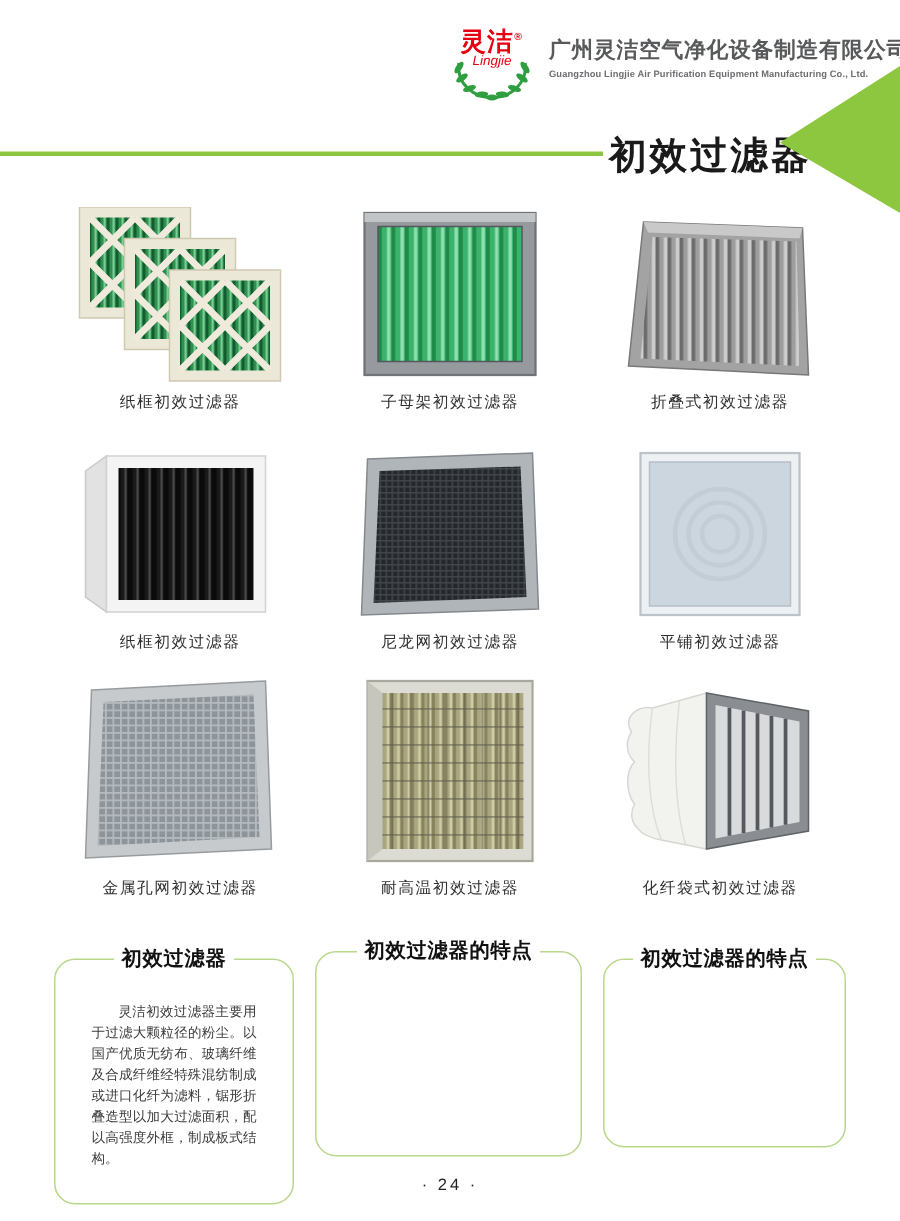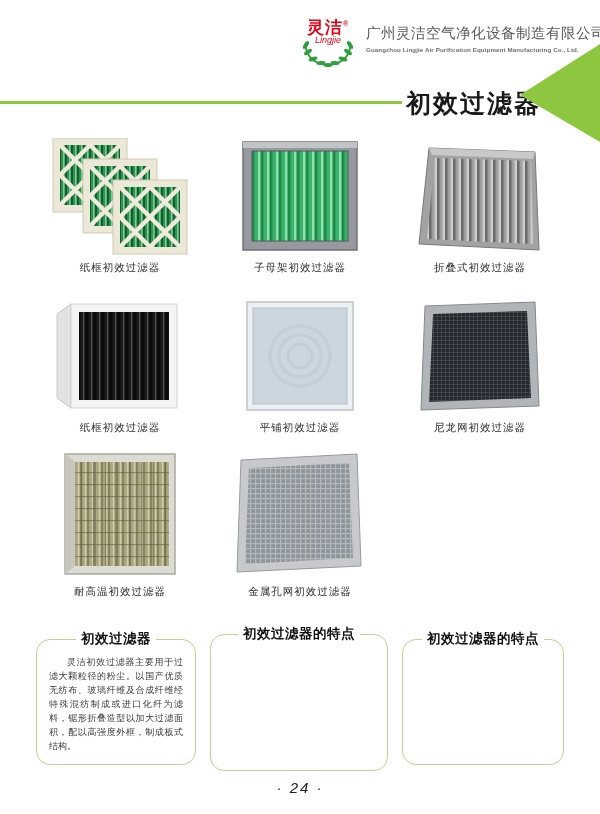--- a/index.html
+++ b/index.html
@@ -7,21 +7,21 @@
         font-family:"Liberation Sans","DejaVu Sans",sans-serif;color:#333;}
   
   .logo{position:absolute;left:296px;top:12px;width:64px;height:58px;}
   .logo svg{position:absolute;left:0;top:0;}
   .logo-cn{position:absolute;top:4px;left:50%;transform:translateX(-50%);color:#e60012;
            font-weight:bold;font-size:17px;letter-spacing:1px;white-space:nowrap;}
   .logo-reg{font-size:7px;vertical-align:super;font-weight:bold;}
   .logo-script{position:absolute;top:23px;left:50%;transform:translateX(-50%);color:#e60012;
            font-style:italic;font-size:9px;white-space:nowrap;}
   .company{position:absolute;left:366px;top:24px;width:225px;}
-  .company-cn{font-size:14.5px;font-weight:normal;color:#58595b;letter-spacing:0.5px;white-space:nowrap;}
+  .company-cn{font-size:14.5px;font-weight:bold;color:#58595b;letter-spacing:0.5px;white-space:nowrap;}
   .company-en{font-size:6.2px;font-weight:bold;color:#6d6e71;margin-top:3px;letter-spacing:0.1px;white-space:nowrap;}
   .title-rule{position:absolute;left:0;top:101px;width:402px;height:3px;background:#8dc63f;}
   .page-title{position:absolute;left:406px;top:87px;font-family:"Liberation Serif","DejaVu Serif",serif;
            font-weight:bold;font-size:25px;color:#1a1a1a;letter-spacing:2px;white-space:nowrap;}
   .corner-arrow{position:absolute;right:0;top:44px;width:80px;height:98px;background:#8dc63f;
            clip-path:polygon(100% 0,0 52%,100% 100%);}
   
   .grid{position:absolute;left:30px;top:138px;width:540px;}
   .row{display:flex;}
   .cell{width:180px;display:flex;flex-direction:column;align-items:center;}
@@ -32,24 +32,24 @@
   .pcap{font-size:10.5px;color:#303030;margin-top:5px;letter-spacing:1px;white-space:nowrap;}
   
   .boxes{position:absolute;left:36px;top:634px;width:528px;display:flex;justify-content:space-between;align-items:flex-start;}
   .ibox{position:relative;border:1.5px solid #b9d78c;border-radius:14px;background:#fff;
         padding:12px 8px 6px 8px;box-sizing:border-box;}
   .ibox1{width:160px;min-height:124px;margin-top:5px;}
   .ibox2{width:178px;min-height:137px;}
   .ibox3{width:162px;min-height:126px;margin-top:5px;}
   .ibox-title{position:absolute;top:-10px;left:50%;transform:translateX(-50%);background:#fff;
         padding:0 5px;font-weight:bold;font-size:13.5px;color:#111;white-space:nowrap;letter-spacing:0.5px;}
-  .ibox-body p{margin:4px;font-size:9px;line-height:1.55;color:#3a3a3a;text-align:justify;text-indent:2em;}
-  
-  .footer{position:absolute;left:0;bottom:18px;width:100%;text-align:center;font-size:15px;
-        color:#222;letter-spacing:2px;font-style:italic;}
+  .ibox-body p{margin:16px;font-size:9px;line-height:1.55;color:#3a3a3a;text-align:justify;text-indent:2em;}
+  
+  .footer{position:absolute;left:0;bottom:18px;width:100%;text-align:center;font-size:11px;
+        color:#222;letter-spacing:2px;}
 </style>
 </head>
 <body>
 
 <svg width="0" height="0" style="position:absolute">
   <defs>
     <pattern id="pleatGreen" width="6" height="6" patternUnits="userSpaceOnUse">
       <rect width="6" height="6" fill="#2f9150"></rect>
       <rect width="2" height="6" fill="#145c30"></rect>
       <rect x="4" width="1.5" height="6" fill="#7bcd96"></rect>
@@ -174,60 +174,77 @@
             <polygon points="12,18 26,8 26,112 12,102" fill="#e2e2e2" stroke="#c9c9c9"></polygon>
             <rect x="26" y="8" width="106" height="104" fill="#f4f4f4" stroke="#d2d2d2"></rect>
             <rect x="34" y="16" width="90" height="88" fill="url(#pleatBlack)"></rect>
           </svg>
         </div>
         <div class="pcap">纸框初效过滤器</div>
       </div>
       <div class="cell">
         <div class="pimg">
           <svg width="150" height="120" viewBox="0 0 150 120">
+            <polygon points="20,10 130,6 134,110 16,114" fill="#b0b5ba" stroke="#84898e"></polygon>
+            <polygon points="28,18 122,15 126,102 24,106" fill="url(#meshDark)"></polygon>
+          </svg>
+        </div>
+        <div class="pcap">尼龙网初效过滤器</div>
+      </div>
+      <div class="cell">
+        <div class="pimg">
+          <svg width="150" height="120" viewBox="0 0 150 120">
             <rect x="22" y="6" width="106" height="108" fill="#eef1f4" stroke="#bcc3c9" stroke-width="1.5"></rect>
             <rect x="28" y="12" width="94" height="96" fill="#ccd6de" stroke="#b4bfc8"></rect>
             <circle cx="75" cy="60" r="30" fill="none" stroke="#bdc9d2" stroke-width="3" opacity="0.7"></circle>
             <circle cx="75" cy="60" r="21" fill="none" stroke="#bdc9d2" stroke-width="3" opacity="0.7"></circle>
             <circle cx="75" cy="60" r="12" fill="none" stroke="#bdc9d2" stroke-width="3" opacity="0.7"></circle>
           </svg>
         </div>
         <div class="pcap">平铺初效过滤器</div>
       </div>
-      <div class="cell">
-        <div class="pimg">
-          <svg width="150" height="120" viewBox="0 0 150 120">
-            <polygon points="20,10 130,6 134,110 16,114" fill="#b0b5ba" stroke="#84898e"></polygon>
-            <polygon points="28,18 122,15 126,102 24,106" fill="url(#meshDark)"></polygon>
-          </svg>
-        </div>
-        <div class="pcap">尼龙网初效过滤器</div>
-      </div>
     </div>
 
     <div class="row row3">
+      <div class="cell">
+        <div class="pimg">
+          <svg width="150" height="132" viewBox="0 0 150 132">
+            <polygon points="16,12 132,6 136,118 12,124" fill="#c6cacd" stroke="#979b9f"></polygon>
+            <polygon points="24,20 124,15 128,110 20,116" fill="url(#meshLight)"></polygon>
+          </svg>
+        </div>
+        <div class="pcap">金属孔网初效过滤器</div>
+      </div>
       <div class="cell">
         <div class="pimg">
           <svg width="150" height="132" viewBox="0 0 150 132">
             <rect x="20" y="6" width="110" height="120" fill="#dddcd4" stroke="#a9a89e" stroke-width="1.5"></rect>
             <polygon points="20,6 30,14 30,118 20,126" fill="#c7c6bc"></polygon>
             <rect x="30" y="14" width="94" height="104" fill="url(#pleatKhaki)"></rect>
             <rect x="30" y="14" width="94" height="104" fill="url(#gridWire)"></rect>
           </svg>
         </div>
         <div class="pcap">耐高温初效过滤器</div>
       </div>
       <div class="cell">
         <div class="pimg">
           <svg width="150" height="132" viewBox="0 0 150 132">
-            <polygon points="16,12 132,6 136,118 12,124" fill="#c6cacd" stroke="#979b9f"></polygon>
-            <polygon points="24,20 124,15 128,110 20,116" fill="url(#meshLight)"></polygon>
-          </svg>
-        </div>
-        <div class="pcap">金属孔网初效过滤器</div>
+            <path d="M16,40 C10,30 20,22 30,24 L66,14 L66,118 L36,112 C22,110 12,100 18,88 C12,80 12,66 18,60 C12,54 12,46 16,40 Z" fill="#f2f2ef" stroke="#d7d7d2"></path>
+            <path d="M30,24 C26,52 26,88 36,112" stroke="#deded9" fill="none"></path>
+            <path d="M48,19 C44,54 44,86 52,115" stroke="#deded9" fill="none"></path>
+            <polygon points="66,14 134,26 134,106 66,118" fill="#8a8e92" stroke="#5f6367"></polygon>
+            <polygon points="72,22 128,33 128,100 72,111" fill="#d8dadc"></polygon>
+            <line x1="81.3" y1="23.8" x2="81.3" y2="109.2" stroke="#55595d" stroke-width="2.5"></line>
+            <line x1="90.7" y1="25.7" x2="90.7" y2="107.3" stroke="#55595d" stroke-width="2.5"></line>
+            <line x1="100" y1="27.5" x2="100" y2="105.5" stroke="#55595d" stroke-width="2.5"></line>
+            <line x1="109.3" y1="29.3" x2="109.3" y2="103.7" stroke="#55595d" stroke-width="2.5"></line>
+            <line x1="118.7" y1="31.2" x2="118.7" y2="101.8" stroke="#55595d" stroke-width="2.5"></line>
+          </svg>
+        </div>
+        <div class="pcap">化纤袋式初效过滤器</div>
       </div>
     </div>
 
   </div>
 
   <div class="boxes">
     <div class="ibox ibox1">
       <div class="ibox-title">初效过滤器</div>
       <div class="ibox-body">
         <p>灵洁初效过滤器主要用于过滤大颗粒径的粉尘。以国产优质无纺布、玻璃纤维及合成纤维经特殊混纺制成或进口化纤为滤料，锯形折叠造型以加大过滤面积，配以高强度外框，制成板式结构。</p>

